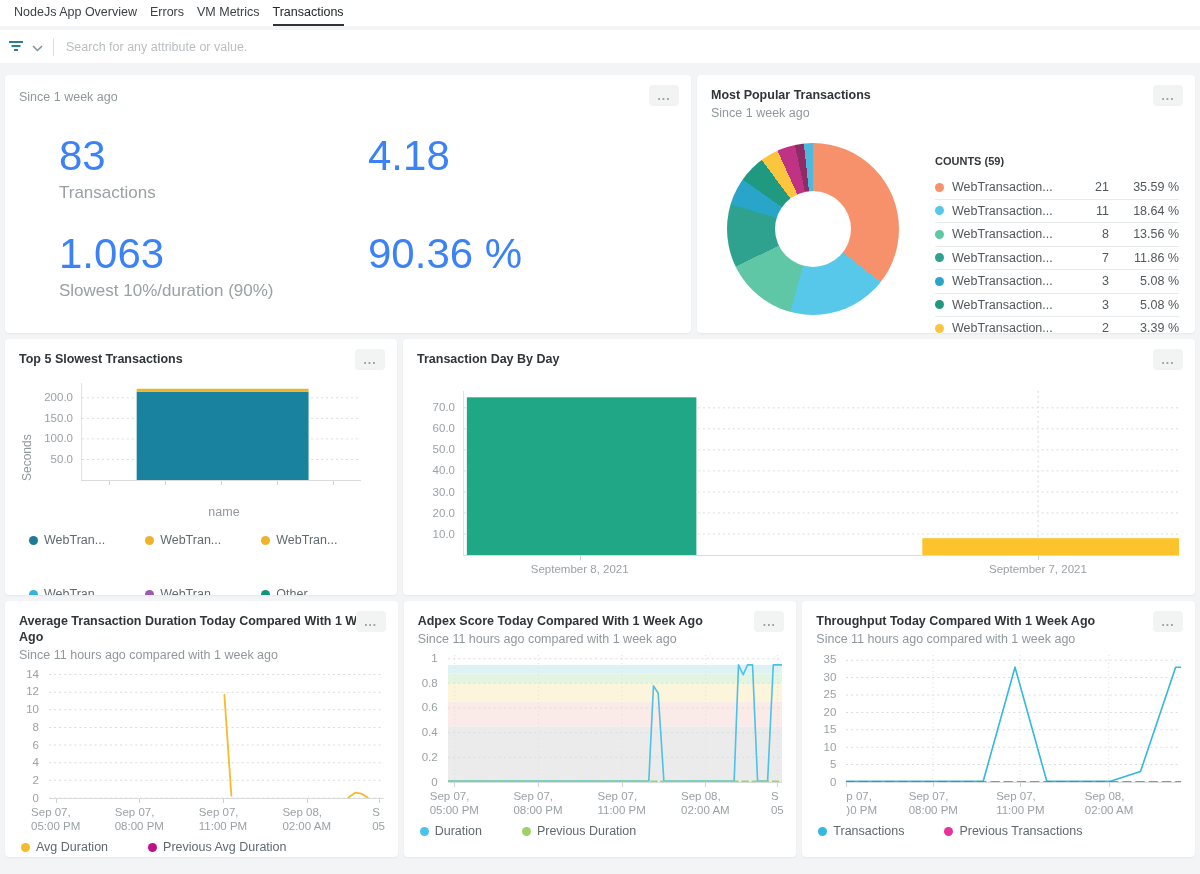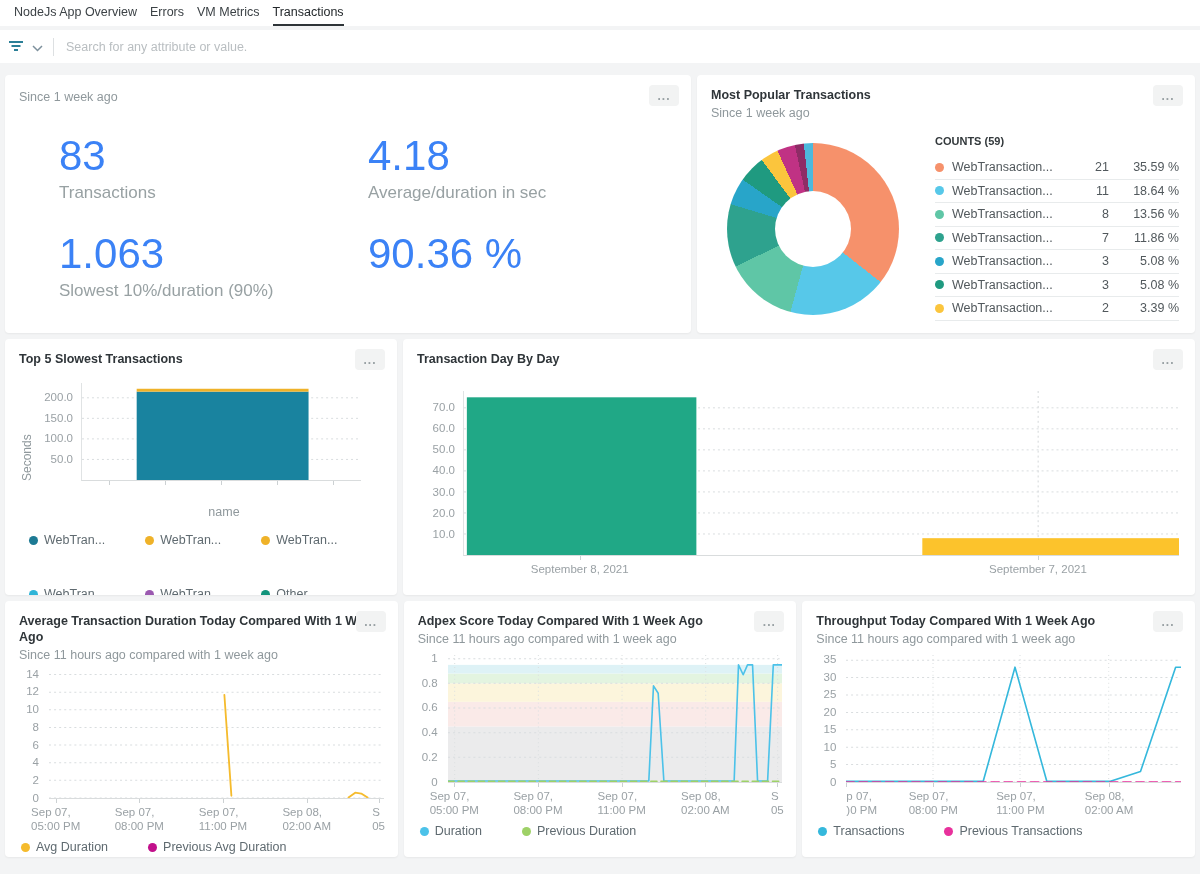--- a/index.html
+++ b/index.html
@@ -42,21 +42,21 @@
   .metric-value { font-size:42px; font-weight:300; color:#3b82f6; line-height:50px; }
   .metric-label { font-size:17px; color:#98a1a3; margin-top:2px; }
 
   
   .popular-body { display:flex; margin-top:22px; }
   .donut { width:172px; height:172px; border-radius:50%; margin-left:16px;
     position:relative; flex:none; }
   .donut::after { content:""; position:absolute; left:50%; top:50%; width:76px;
     height:76px; margin:-38px 0 0 -38px; border-radius:50%; background:#fff; }
   .facet-table { flex:1; margin:-8px 2px 0 36px; }
-  .facet-head { font-size:11px; font-weight:bold; color:#32383b; margin-bottom:9px; }
+  .facet-head { font-size:11px; font-weight:bold; color:#32383b; margin-bottom:9px;margin-top:20px; }
   .facet-row { display:flex; align-items:center; height:23.5px;
     border-bottom:1px solid #e8ebec; font-size:12.5px; color:#51585c; cursor:pointer; }
   .dot { width:9px; height:9px; border-radius:50%; margin-right:8px; flex:none; }
   .facet-name { flex:1; white-space:nowrap; overflow:hidden; }
   .facet-count { width:34px; text-align:right; }
   .facet-pct { width:70px; text-align:right; }
 
   
   .crow { display:flex; align-items:stretch; }
   .ylabel-vert { writing-mode:vertical-rl; transform:rotate(180deg); font-size:12px;
@@ -133,21 +133,20 @@
     <section class="panel">
       <div class="p-sub">Since 1 week ago</div>
       <div class="menu-btn">...</div>
       <div class="metrics">
         <div>
           <div class="metric-value">83</div>
           <div class="metric-label">Transactions</div>
         </div>
         <div>
           <div class="metric-value">4.18</div>
-          <div class="metric-label">Average/duration in sec</div>
         </div>
         <div>
           <div class="metric-value">1.063</div>
           <div class="metric-label">Slowest 10%/duration (90%)</div>
         </div>
         <div>
           <div class="metric-value">90.36 %</div>
         </div>
       </div>
     </section>

